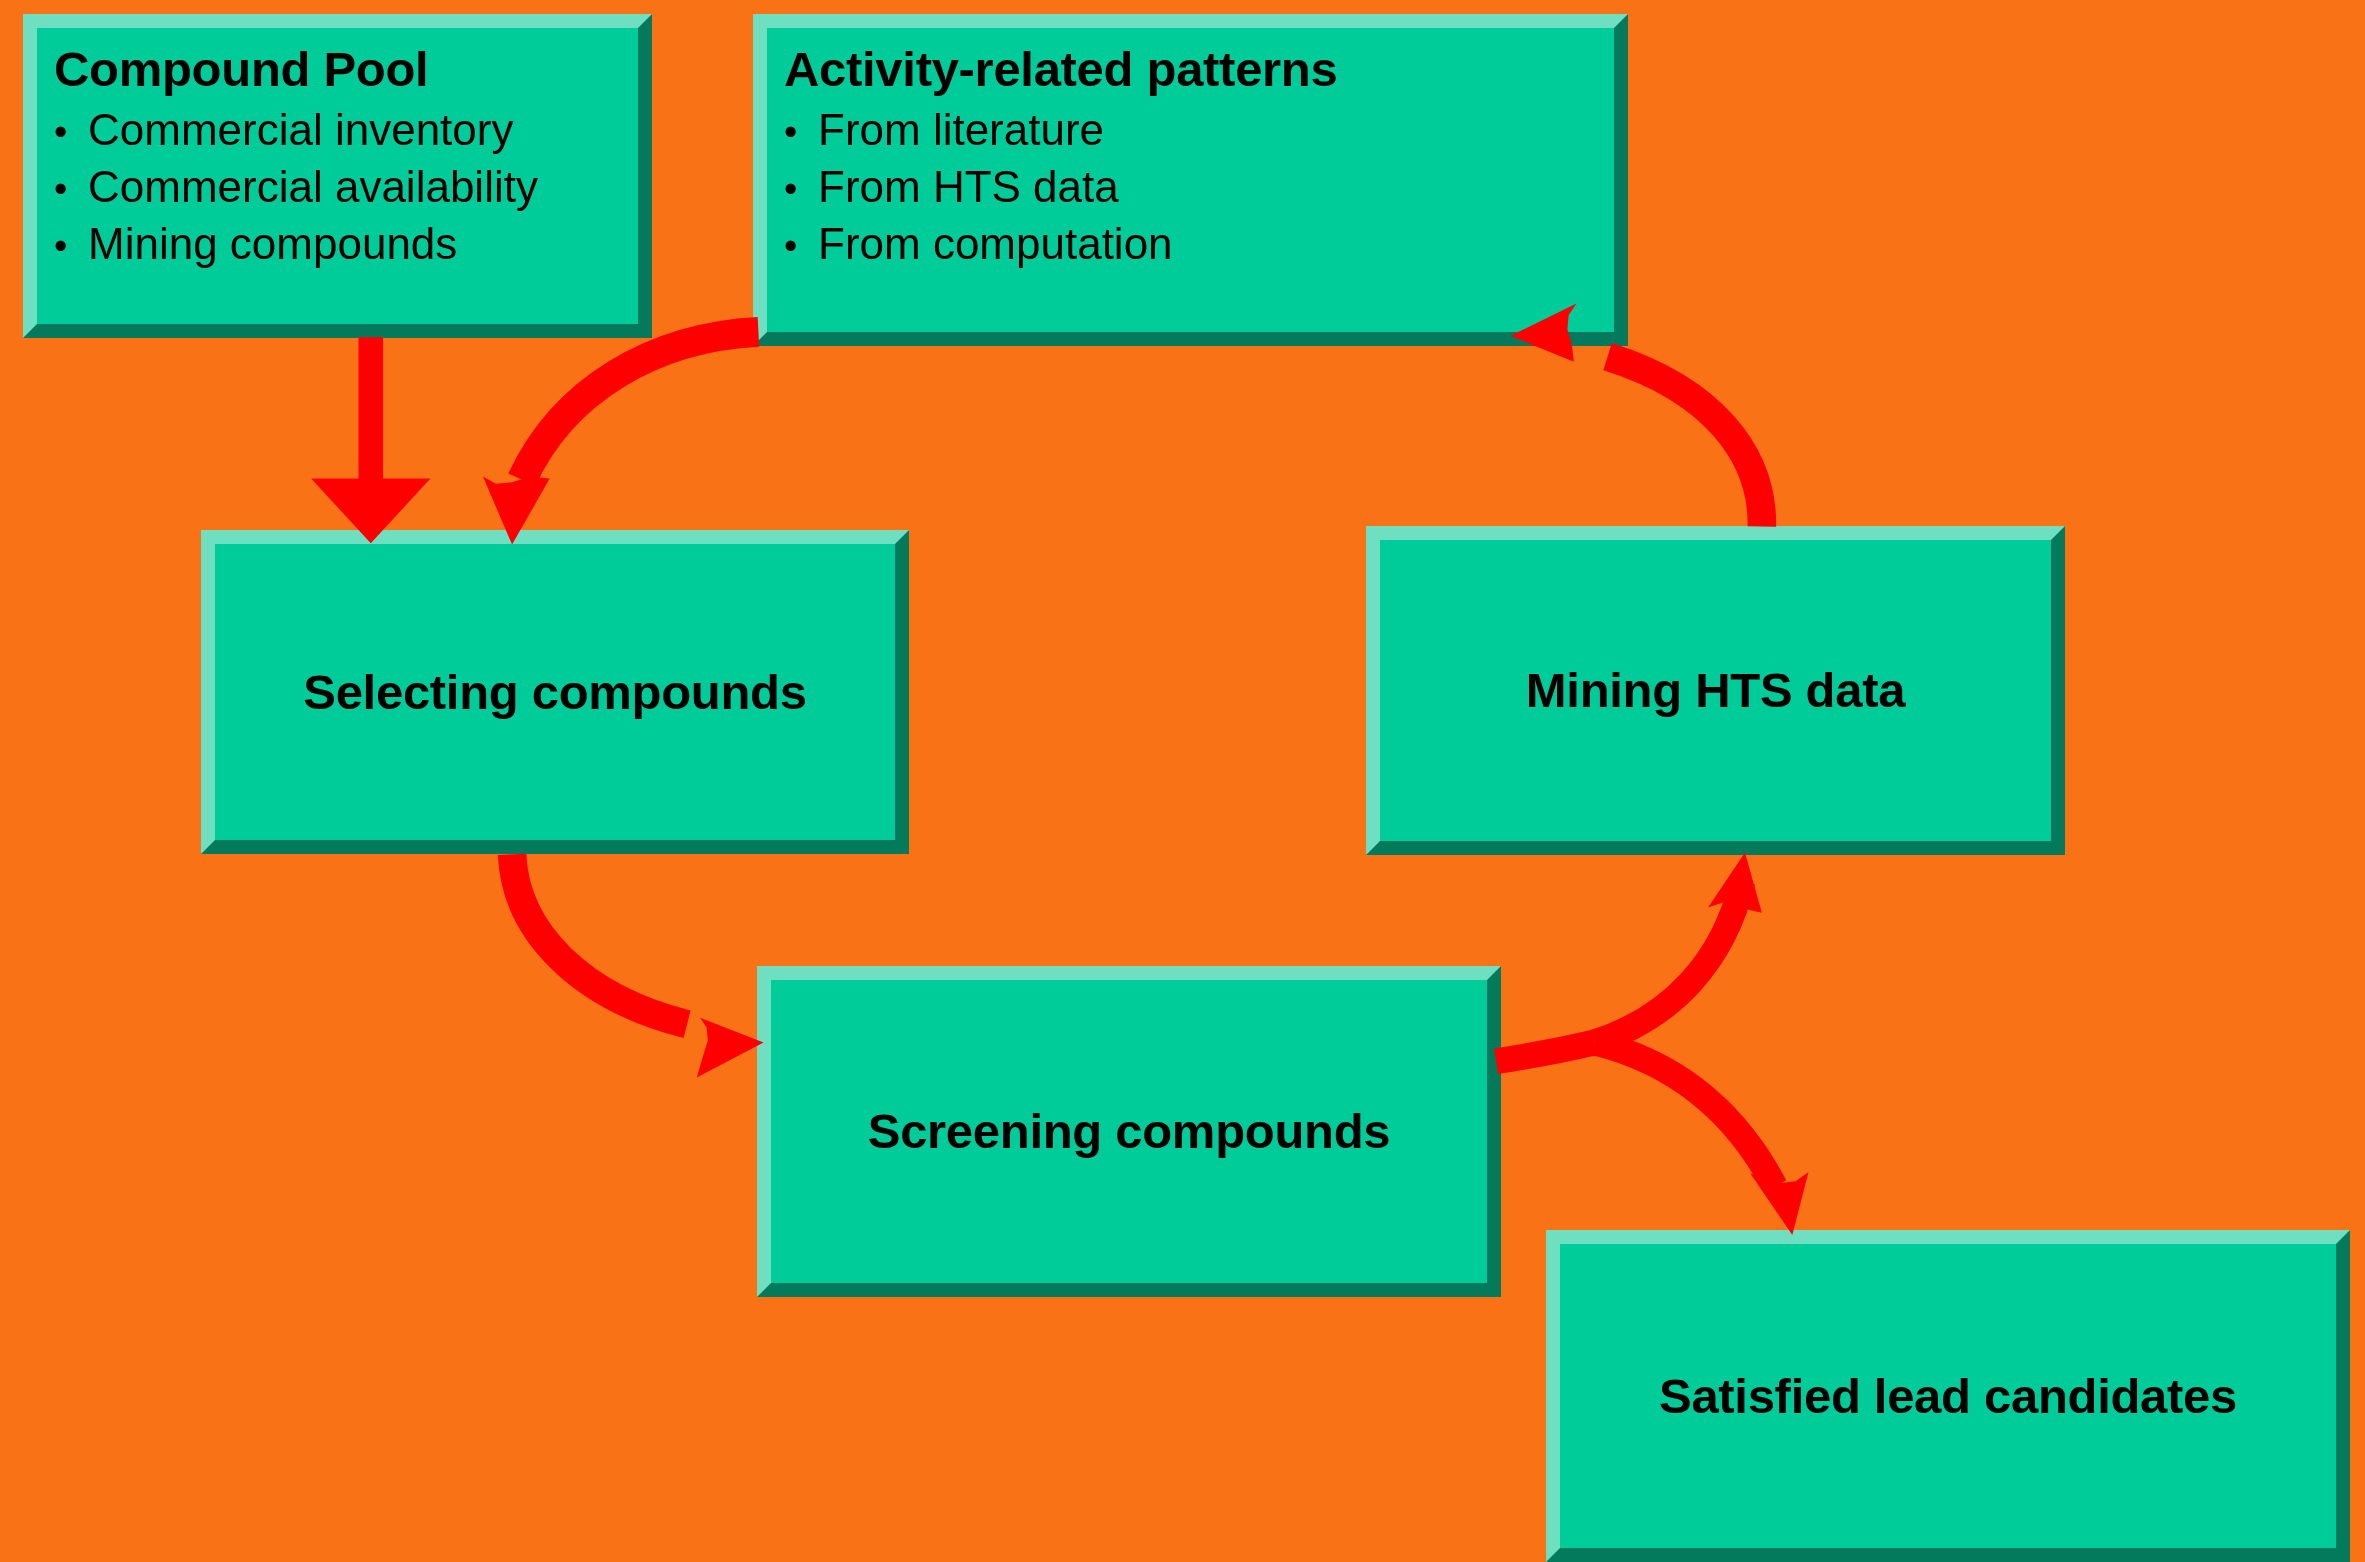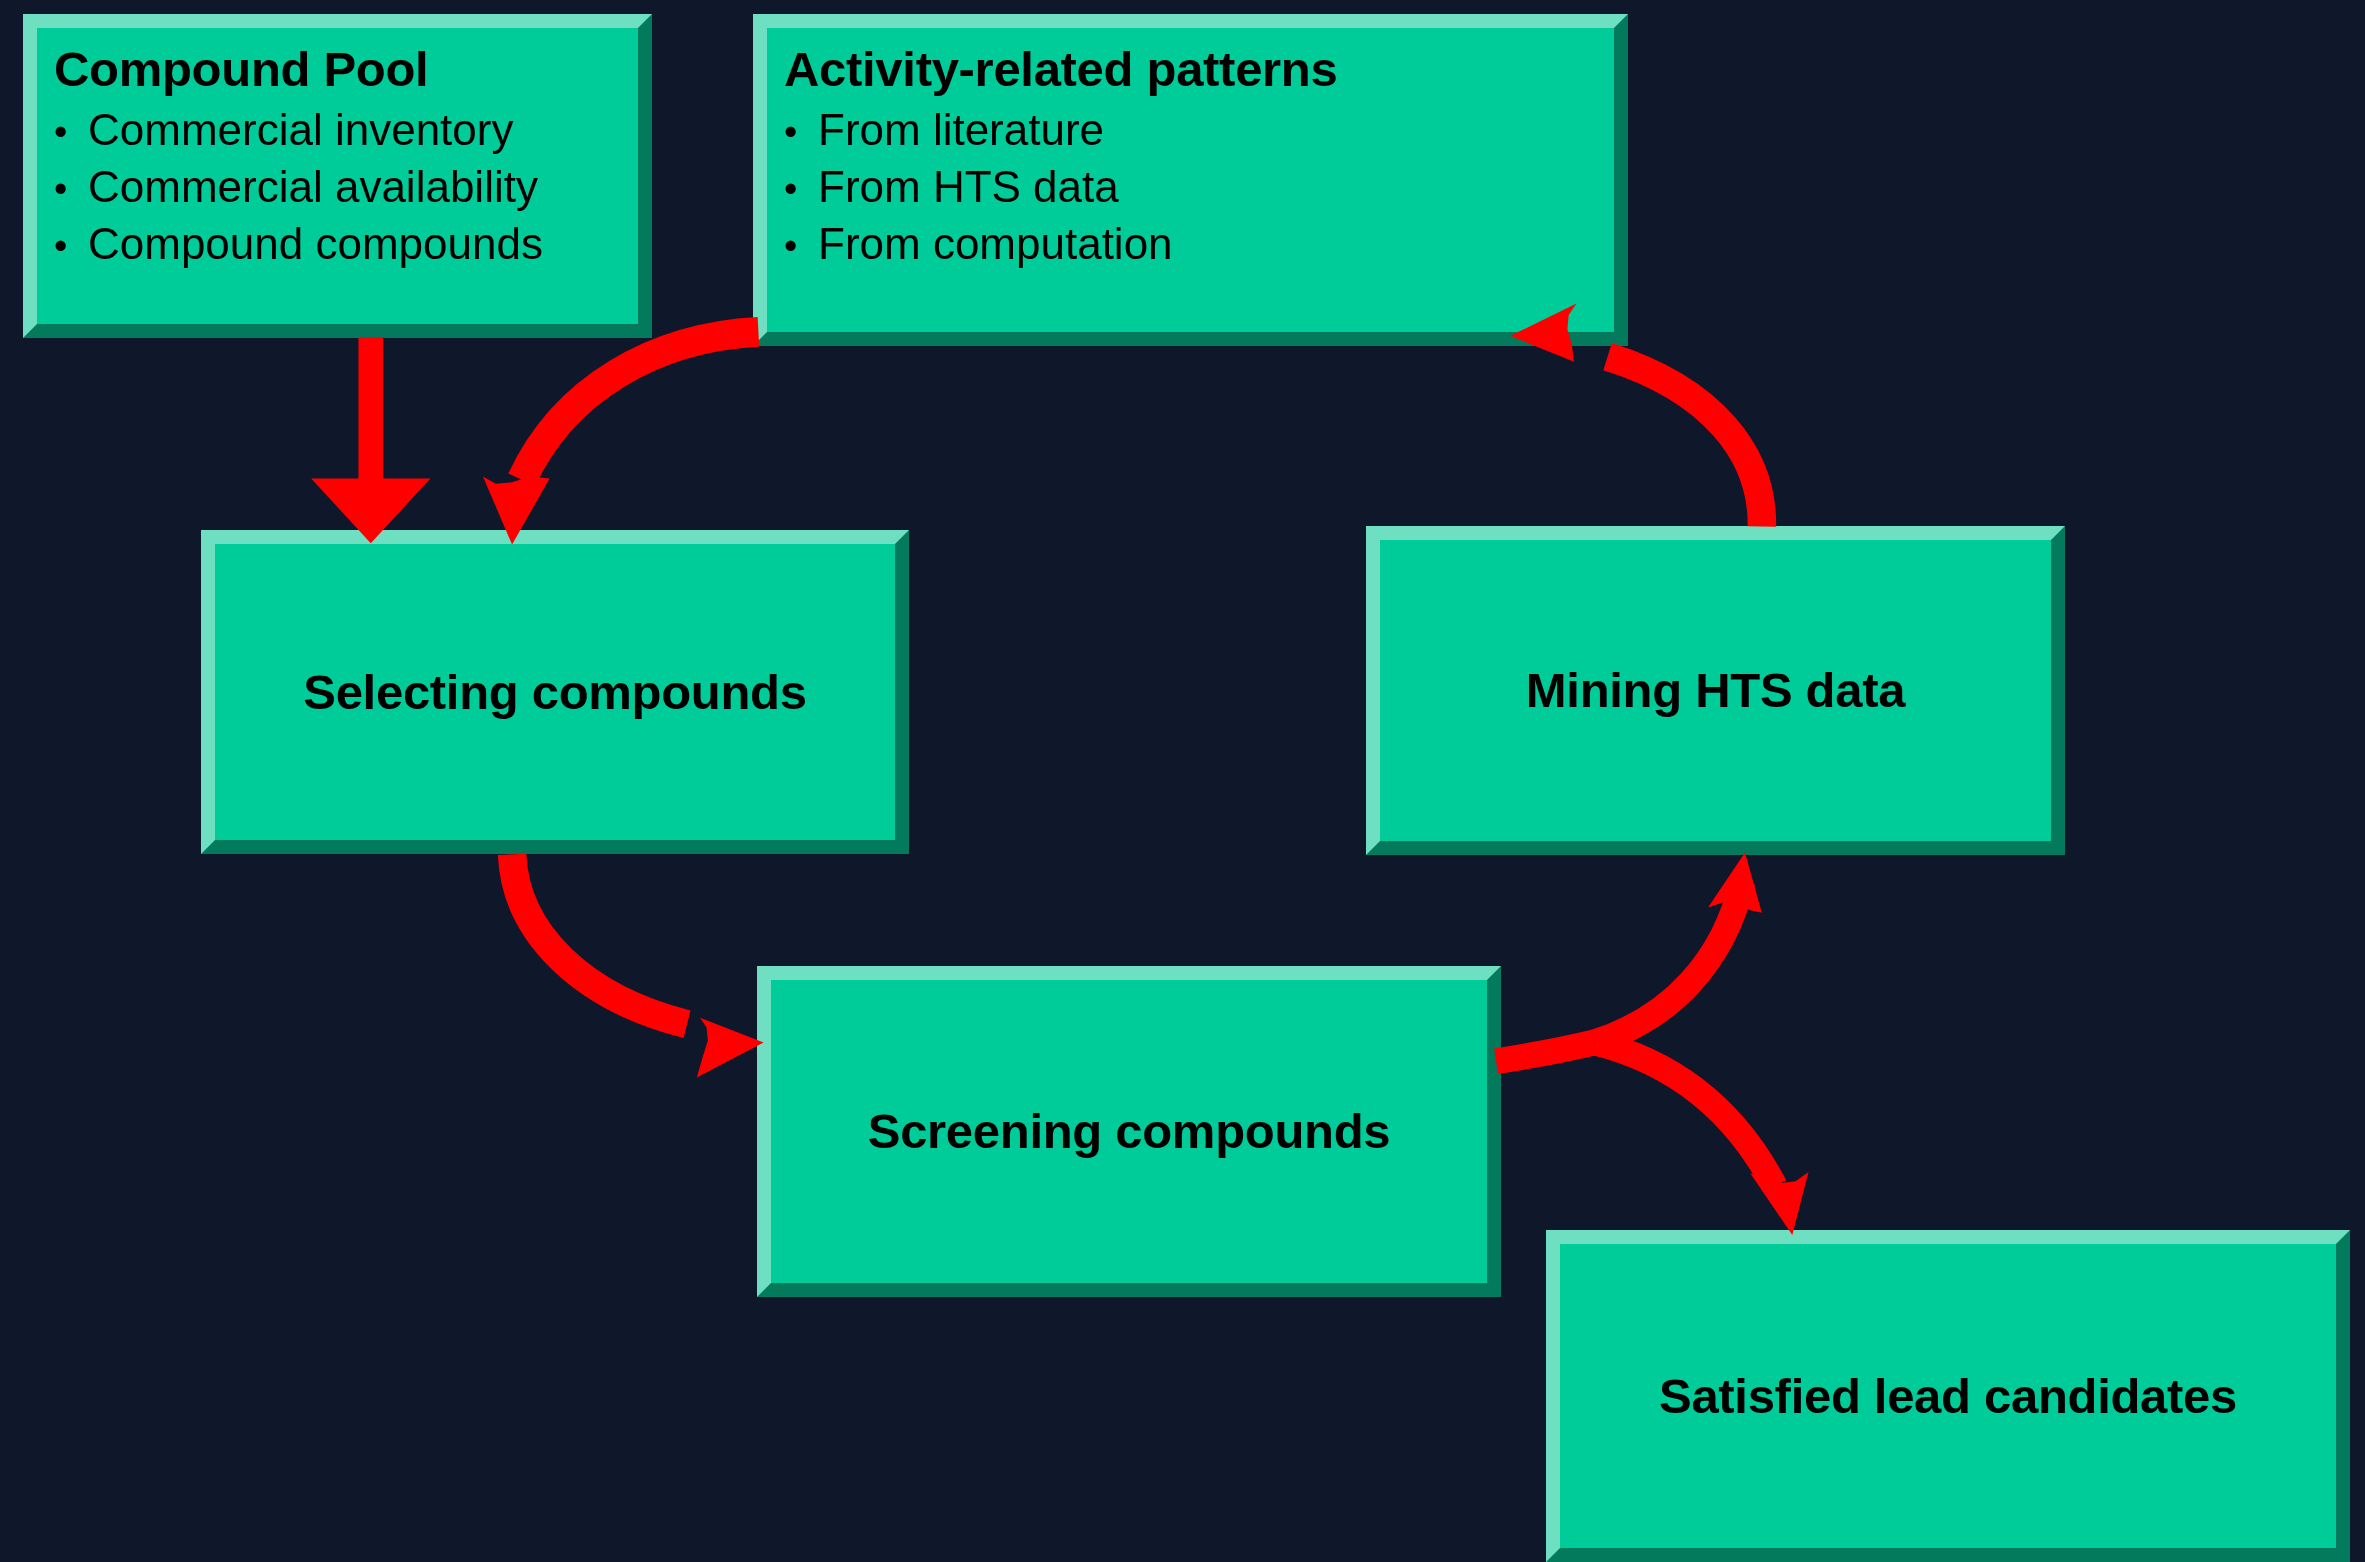--- a/index.html
+++ b/index.html
@@ -4,21 +4,21 @@
 <style>
   html, body {
     margin: 0;
     padding: 0;
     background: #ffffff;
   }
   #canvas {
     position: relative;
     width: 2366px;
     height: 1563px;
-    background: #0f172a;
+    background: #f97316;
     overflow: hidden;
     font-family: "Liberation Sans", sans-serif;
   }
 
   
   .node {
     position: absolute;
     box-sizing: border-box;
     background: #00CC99;
     border-top: 14.3px solid #6FDFC2;
@@ -140,21 +140,21 @@
         <li>
           <span class="dot">•</span>
           <span>Commercial inventory</span>
         </li>
         <li>
           <span class="dot">•</span>
           <span>Commercial availability</span>
         </li>
         <li>
           <span class="dot">•</span>
-          <span>Compound compounds</span>
+          <span>Mining compounds</span>
         </li>
       </ul>
     </div>
   </div>
 
   <div class="node listbox" id="node-activity">
     <div class="inner">
       <div class="node-title">Activity-related patterns</div>
       <ul class="bullets">
         <li>

